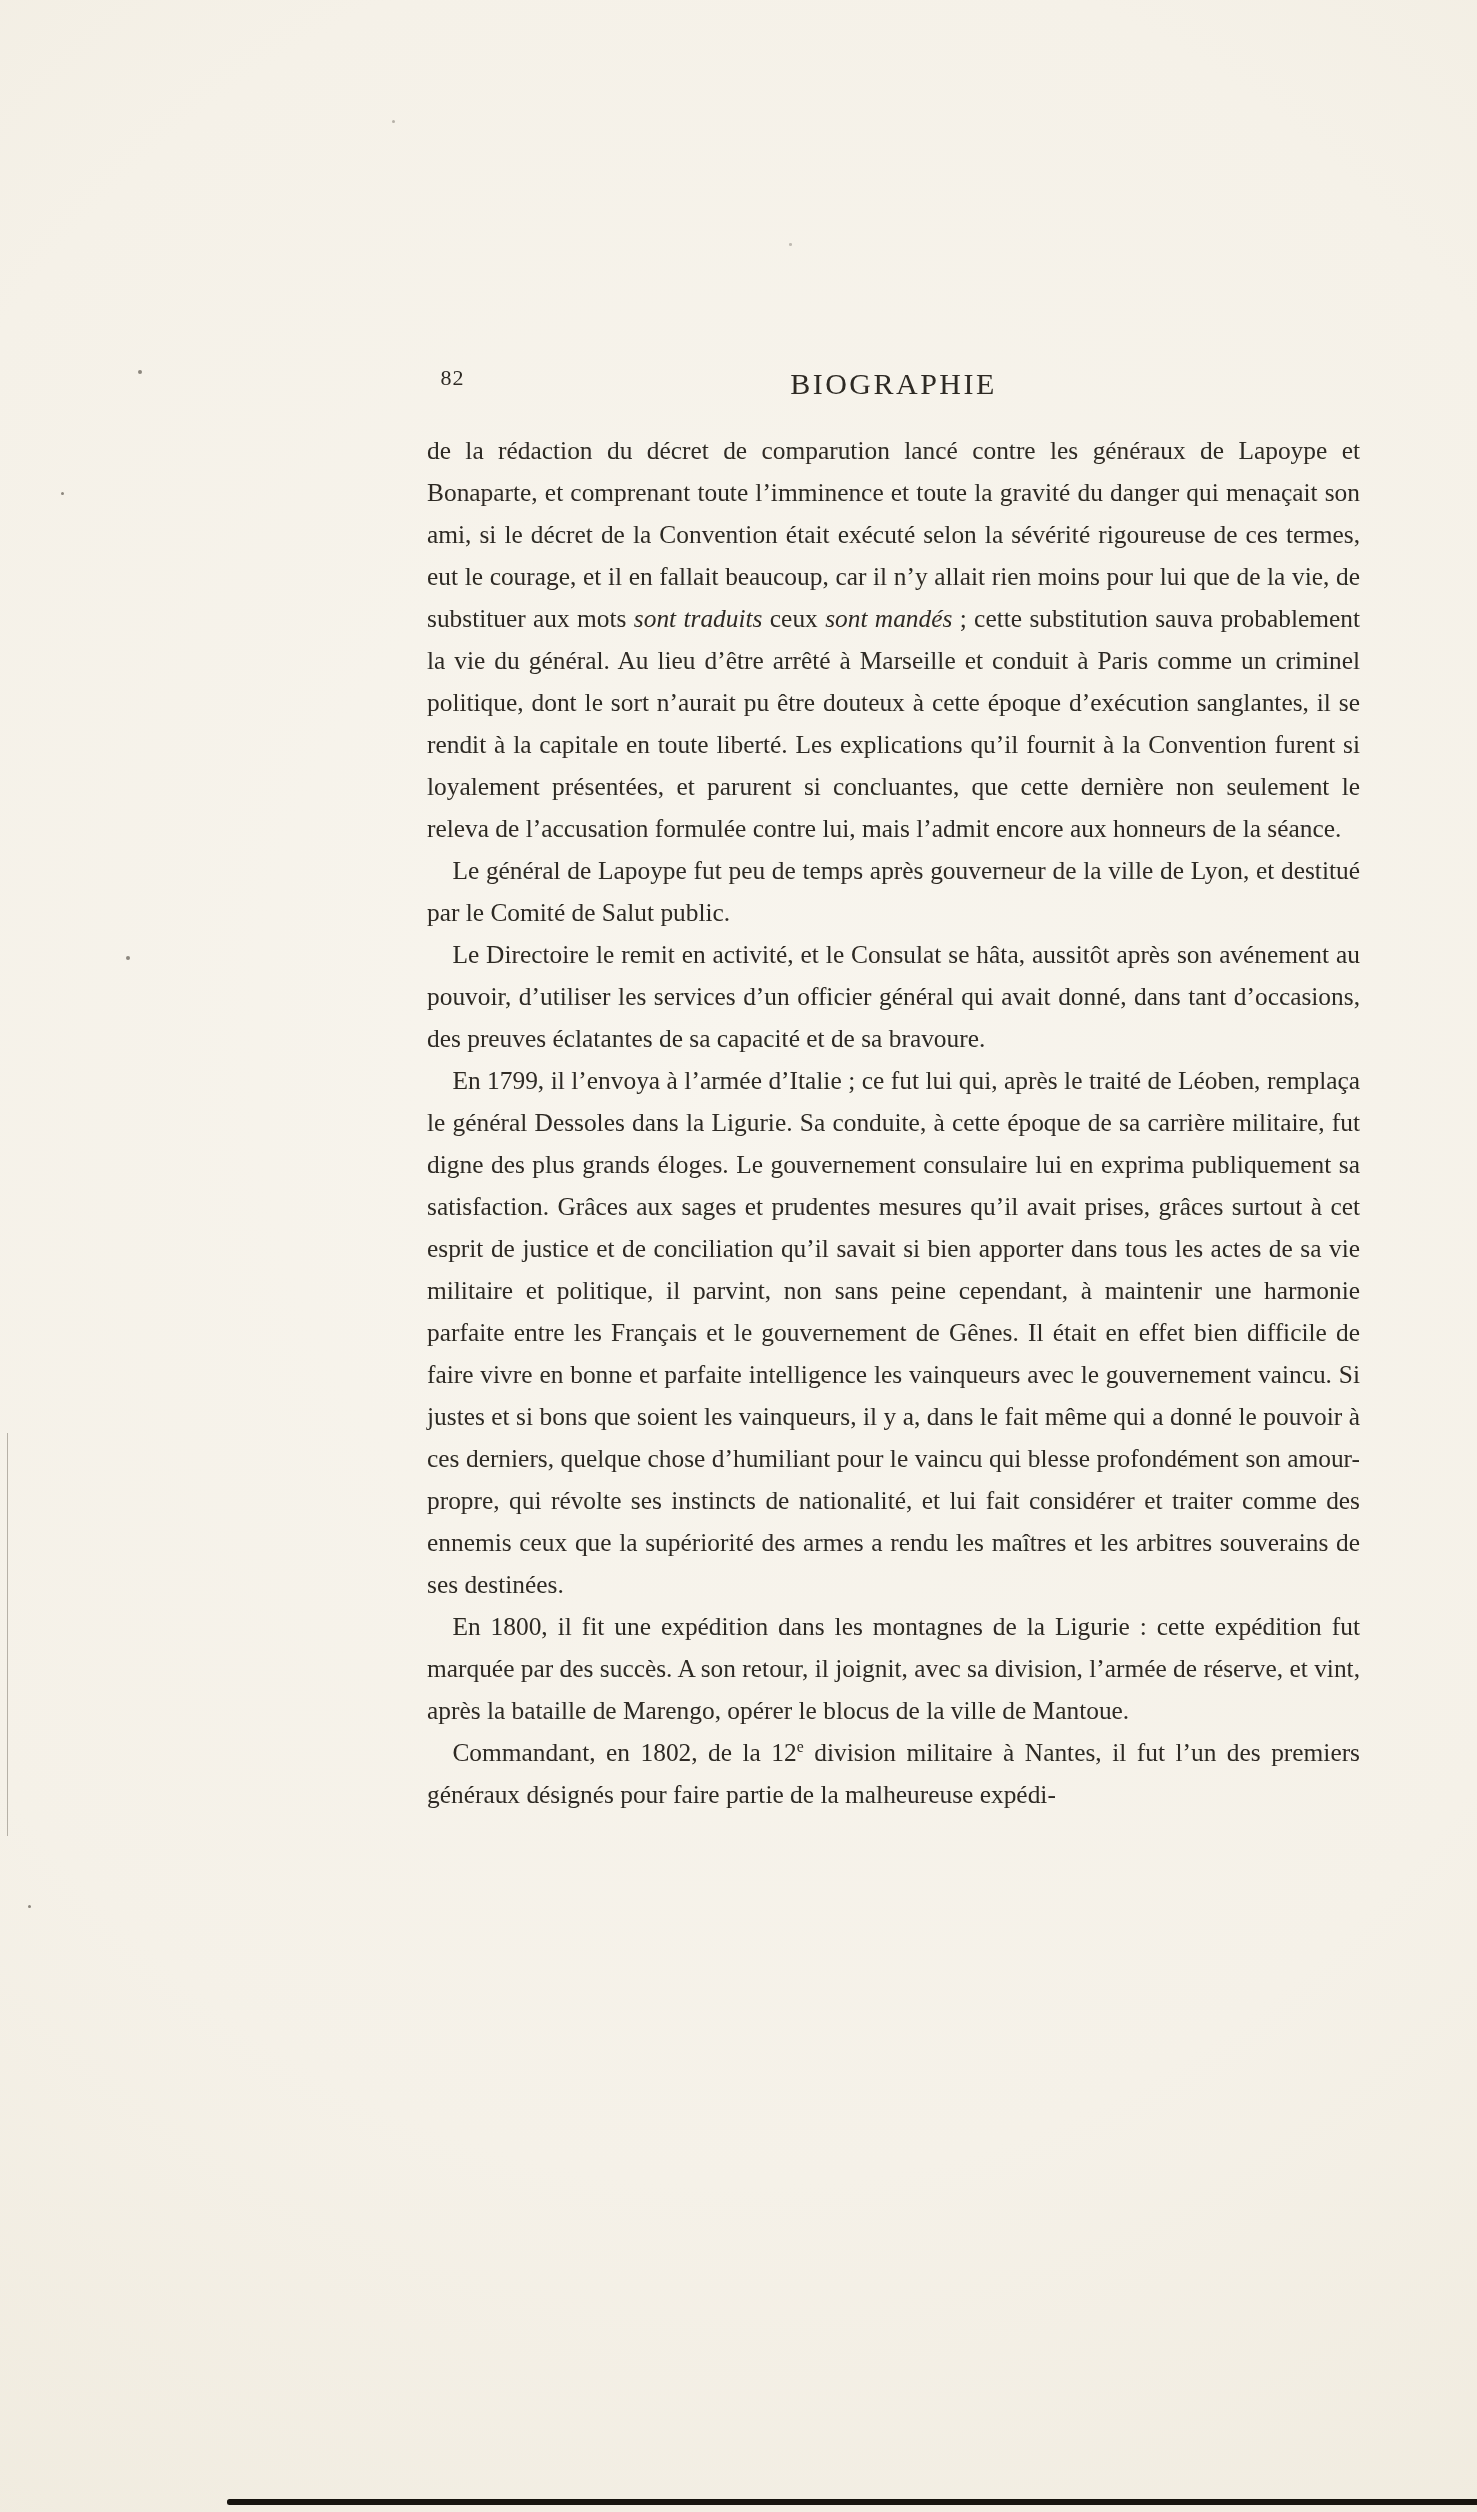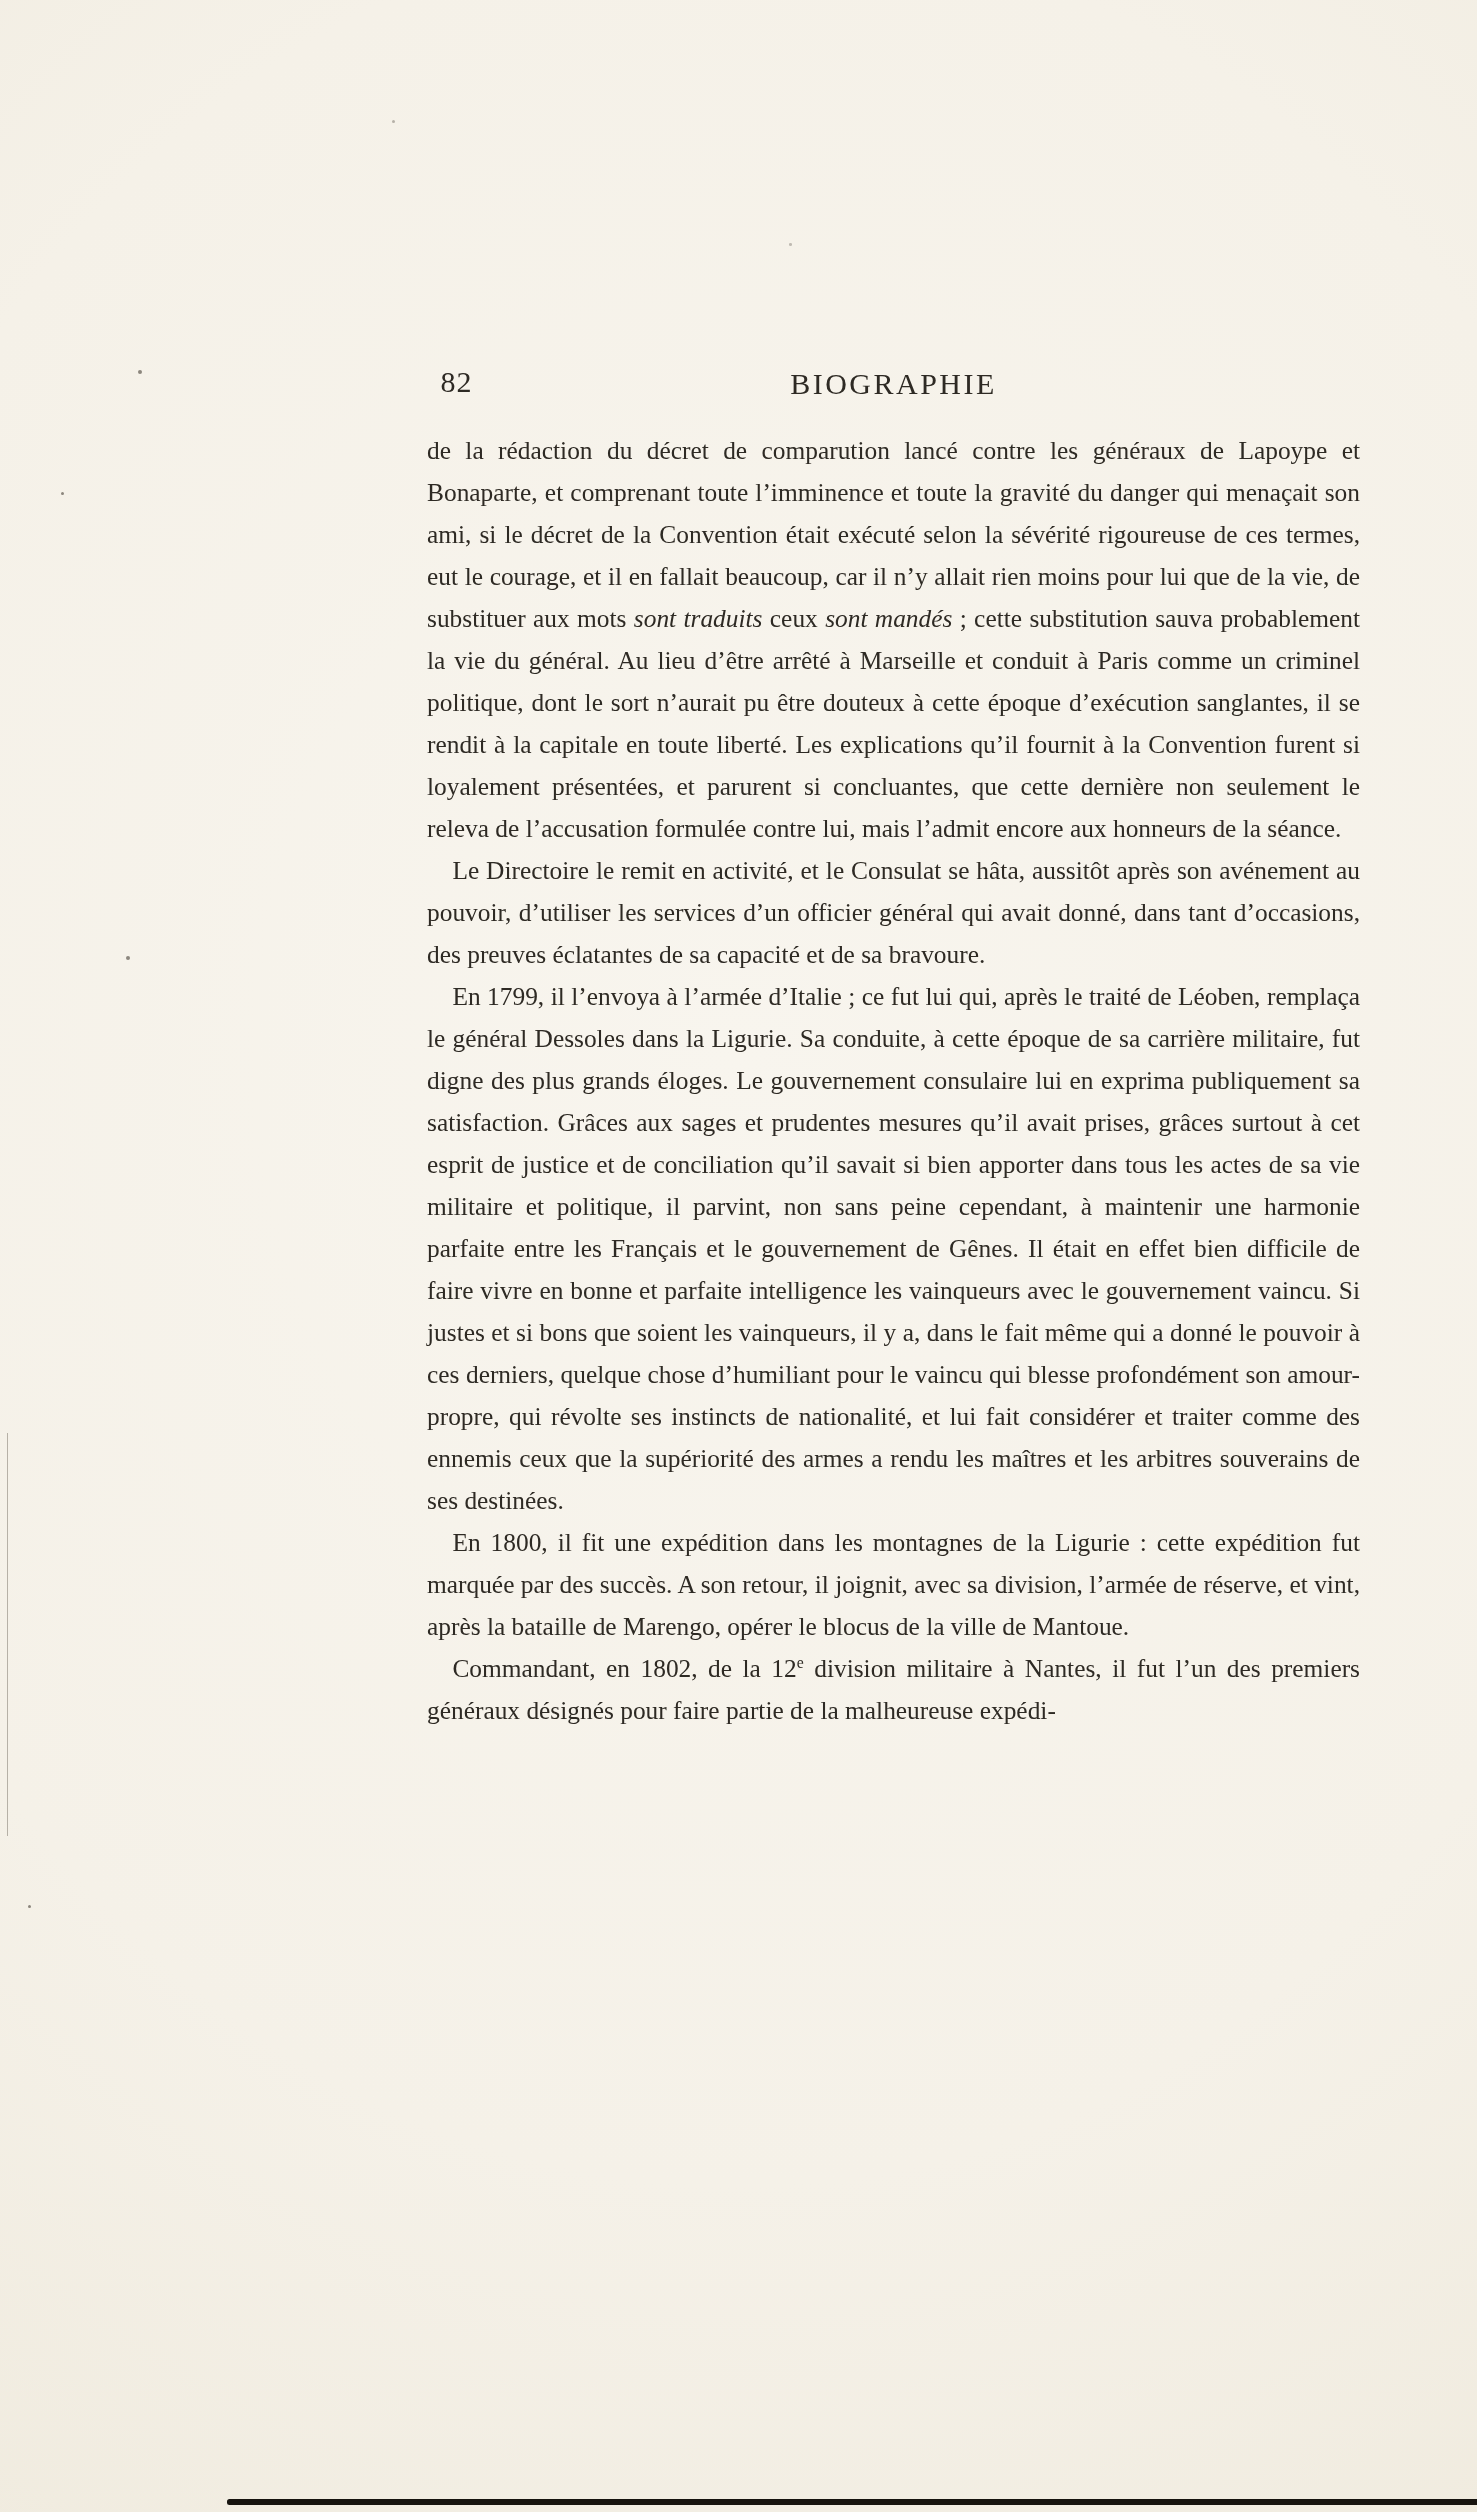--- a/index.html
+++ b/index.html
@@ -24,21 +24,21 @@
     position: absolute;
     left: 427px;
     top: 365px;
     width: 933px;
     height: 37px;
   }
   .pagenum {
     position: absolute;
     left: 13.6px;
     top: 0;
-    font-size: 30px;
+    font-size: 22px;
     letter-spacing: 0.8px;
   }
   .running-title {
     position: absolute;
     left: 0;
     right: 0;
     top: 1.7px;
     text-align: center;
     font-size: 30px;
     letter-spacing: 2.5px;
@@ -93,20 +93,21 @@
 
 <div class="page">
 
   <div class="header-row">
     <span class="pagenum">82</span>
     <span class="running-title">BIOGRAPHIE</span>
   </div>
 
   <div class="textblock" id="textblock">
       <p class="para"><span>de la rédaction du décret de comparution lancé contre les généraux de Lapoype et Bonaparte, et comprenant toute l’imminence et toute la gravité du danger qui menaçait son ami, si le décret de la Convention était exécuté selon la sévérité rigoureuse de ces termes, eut le courage, et il en fallait beaucoup, car il n’y allait rien moins pour lui que de la vie, de substituer aux mots </span><span class="it">sont traduits</span><span> ceux </span><span class="it">sont mandés</span><span> ; cette substitution sauva probablement la vie du général. Au lieu d’être arrêté à Marseille et conduit à Paris comme un criminel politique, dont le sort n’aurait pu être douteux à cette époque d’exécution sanglantes, il se rendit à la capitale en toute liberté. Les explications qu’il fournit à la Convention furent si loyalement présentées, et parurent si concluantes, que cette dernière non seulement le releva de l’accusation formulée contre lui, mais l’admit encore aux honneurs de la séance.</span></p>
+      <p class="para indent"><span>Le général de Lapoype fut peu de temps après gouverneur de la ville de Lyon, et destitué par le Comité de Salut public.</span></p>
       <p class="para indent"><span>Le Directoire le remit en activité, et le Consulat se hâta, aussitôt après son avénement au pouvoir, d’utiliser les services d’un officier général qui avait donné, dans tant d’occasions, des preuves éclatantes de sa capacité et de sa bravoure.</span></p>
       <p class="para indent"><span>En 1799, il l’envoya à l’armée d’Italie ; ce fut lui qui, après le traité de Léoben, remplaça le général Dessoles dans la Ligurie. Sa conduite, à cette époque de sa carrière militaire, fut digne des plus grands éloges. Le gouvernement consulaire lui en exprima publiquement sa satisfaction. Grâces aux sages et prudentes mesures qu’il avait prises, grâces surtout à cet esprit de justice et de conciliation qu’il savait si bien apporter dans tous les actes de sa vie militaire et politique, il parvint, non sans peine cependant, à maintenir une harmonie parfaite entre les Français et le gouvernement de Gênes. Il était en effet bien difficile de faire vivre en bonne et parfaite intelligence les vainqueurs avec le gouvernement vaincu. Si justes et si bons que soient les vainqueurs, il y a, dans le fait même qui a donné le pouvoir à ces derniers, quelque chose d’humiliant pour le vaincu qui blesse profondément son amour-propre, qui révolte ses instincts de nationalité, et lui fait considérer et traiter comme des ennemis ceux que la supériorité des armes a rendu les maîtres et les arbitres souverains de ses destinées.</span></p>
       <p class="para indent"><span>En 1800, il fit une expédition dans les montagnes de la Ligurie : cette expédition fut marquée par des succès. A son retour, il joignit, avec sa division, l’armée de réserve, et vint, après la bataille de Marengo, opérer le blocus de la ville de Mantoue.</span></p>
       <p class="para indent"><span>Commandant, en 1802, de la 12</span><span class="sup">e</span><span> division militaire à Nantes, il fut l’un des premiers généraux désignés pour faire partie de la malheureuse expédi-</span></p>
     </div>
 
   <div class="bottom-scan-line"></div>
   <div class="left-scan-line"></div>
   <div class="speck" style="left:138px; top:370px; width:4.2px; height:4.2px;"></div>
   <div class="speck" style="left:61px; top:492px; width:3.4px; height:3.4px;"></div>

